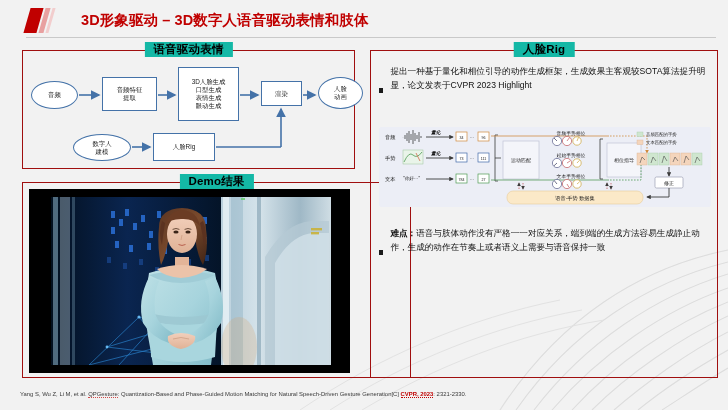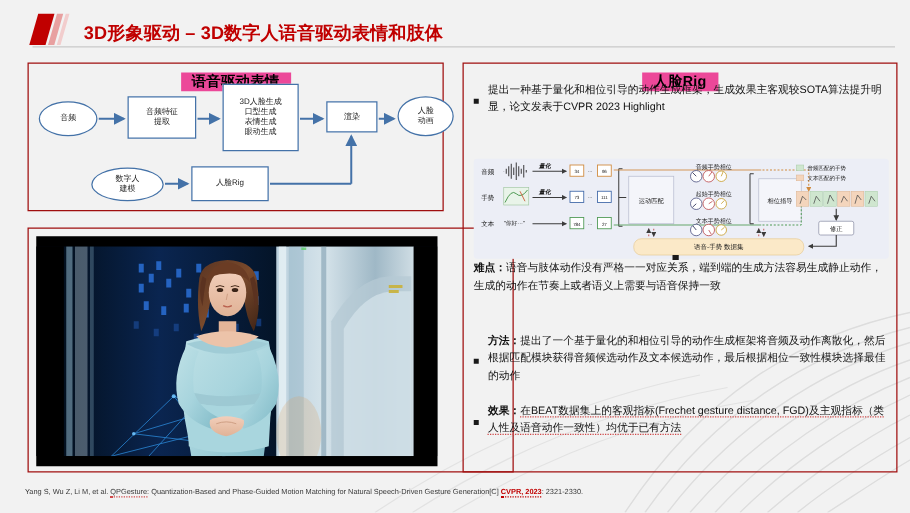--- a/index.html
+++ b/index.html
@@ -8,41 +8,41 @@
     font-family: "Liberation Sans", "DejaVu Sans", sans-serif;
     background: #f2f2f2;
     position: relative;
     overflow: hidden;
   }
   
   #bg-decor { position:absolute; inset:0; z-index:0; pointer-events:none; }
   
   #title-bar {
     position:absolute; left:0; top:4px; width:728px; height:32px; z-index:3;
-    display:flex; align-items:flex-end;
+    display:flex; align-items:center;gap:14px;
   }
   .title-mark { width:34px; height:25px; margin-left:25px; position:relative; flex:0 0 auto; }
   .title-mark span { position:absolute; top:0; height:25px; transform:skewX(-16deg); }
   .tm1 { left:2px;  width:13px; background:#c00000; }
   .tm2 { left:17px; width:5px;  background:#e8a0a0; }
   .tm3 { left:24px; width:3px;  background:#f2cdcd; }
   #page-title {
     font-size:14.5px; font-weight:bold; color:#c00000; margin-left:8px;
     letter-spacing:0.1px; white-space:nowrap;
   }
   #title-rule {
     position:absolute; left:26px; top:37px; width:690px; height:1px;
     background:#c9c9c9; z-index:3;
   }
   
   .panel { position:absolute; border:1.2px solid #a00f0f; background:transparent; z-index:2; }
   .panel-caption {
     position:absolute; top:-9px; left:50%; transform:translateX(-50%);
-    background:#ec4899; padding:0 9px; font-size:11.5px; font-weight:bold;
-    color:#000; white-space:nowrap; letter-spacing:0.2px;margin-top:16px;
+    background:#14b8a6; padding:0 9px; font-size:11.5px; font-weight:bold;
+    color:#000; white-space:nowrap; letter-spacing:0.2px;
   }
   
   #panel-face    { left:22px;  top:50px;  width:333px; height:119px; }
   #panel-demo    { left:22px;  top:182px; width:389px; height:196px; }
   #panel-body    { left:370px; top:50px;  width:348px; height:328px; }
 
   
   #flow { position:absolute; inset:0; }
   .fl-node {
     position:absolute; display:flex; align-items:center; justify-content:center;
@@ -62,32 +62,32 @@
   
   #demo-stage {
     position:absolute; left:6px; top:6px; width:321px; height:184px;
     background:#000; overflow:hidden;
   }
   #demo-inner { position:absolute; left:0; top:8px; width:321px; height:168px; overflow:hidden; }
 
   
   #body-content { position:absolute; left:0; top:0; width:348px; height:328px; }
   .bullet {
-    position:absolute; display:flex; align-items:center;
+    position:absolute; display:flex; align-items:flex-end;
     font-size:8.6px; line-height:1.62; color:#111;
   }
   .bullet .sq {
     flex:0 0 auto; width:4.4px; height:4.4px; background:#1a1a1a;
     margin:4.5px 7px 0 0;
   }
   .bullet .tx { flex:1 1 auto; }
   .bullet b { font-weight:bold; }
   .sq-wave { border-bottom:1.1px dotted #d04a4a; }
   #b1 { left:8px;  top:14px;  width:330px; }
-  #b2 { left:8px;  top:148px; width:330px;flex-direction:column; }
+  #b2 { left:8px;  top:176px; width:330px; }
   #b3 { left:8px;  top:215px; width:330px; }
   #b4 { left:8px;  top:271px; width:330px; }
 
   
   #fig-wrap {
     position:absolute; left:8px; top:76px; width:332px; height:80px;
     background:#eceef6; border-radius:3px; overflow:hidden;
   }
   
   #footer {
@@ -511,27 +511,19 @@
           <path d="M290 61 L290 70 L268 70" marker-end="url(#aK)"></path>
         </g>
       </svg>
     </div>
 
     <div class="bullet" id="b2">
       <div class="sq"></div>
       <div class="tx"><b>难点：</b><span>语音与肢体动作没有严格一一对应关系，端到端的生成方法容易生成静止动作，生成的动作在节奏上或者语义上需要与语音保持一致</span></div>
     </div>
 
-    <div class="bullet" id="b3">
-      <div class="sq"></div>
-      <div class="tx"><b>方法：</b><span>提出了一个基于量化的和相位引导的动作生成框架将音频及动作离散化，然后根据匹配模块获得音频候选动作及文本候选动作，最后根据相位一致性模块选择最佳的动作</span></div>
-    </div>
-
-    <div class="bullet" id="b4">
-      <div class="sq"></div>
-      <div class="tx"><b>效果：</b><span class="sq-wave">在BEAT数据集上的客观指标(Frechet gesture distance, FGD)及主观指标（类人性及语音动作一致性）均优于已有方法</span></div>
-    </div>
+
   </div>
 </div>
 
 <div id="footer">
   <span>Yang S, Wu Z, Li M, et al. </span><span class="cite-wave">QPGesture</span><span>: Quantization-Based and Phase-Guided Motion Matching for Natural Speech-Driven Gesture Generation[C] </span><span class="cite-hl">CVPR, 2023</span><span>: 2321-2330.</span>
 </div>
 
 </body></html>

